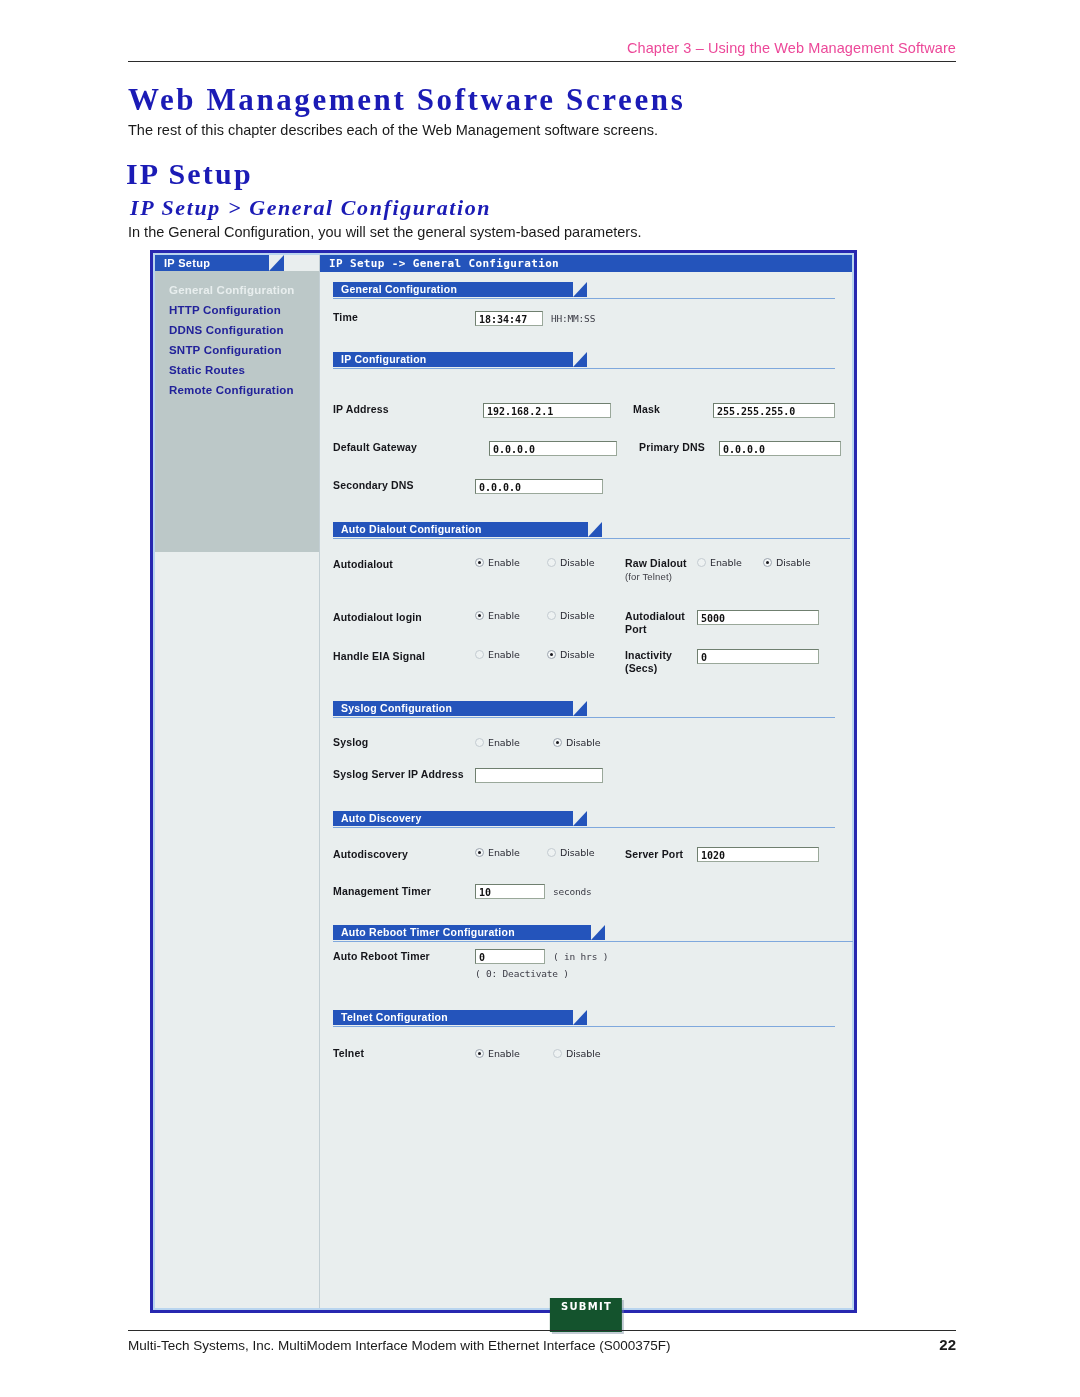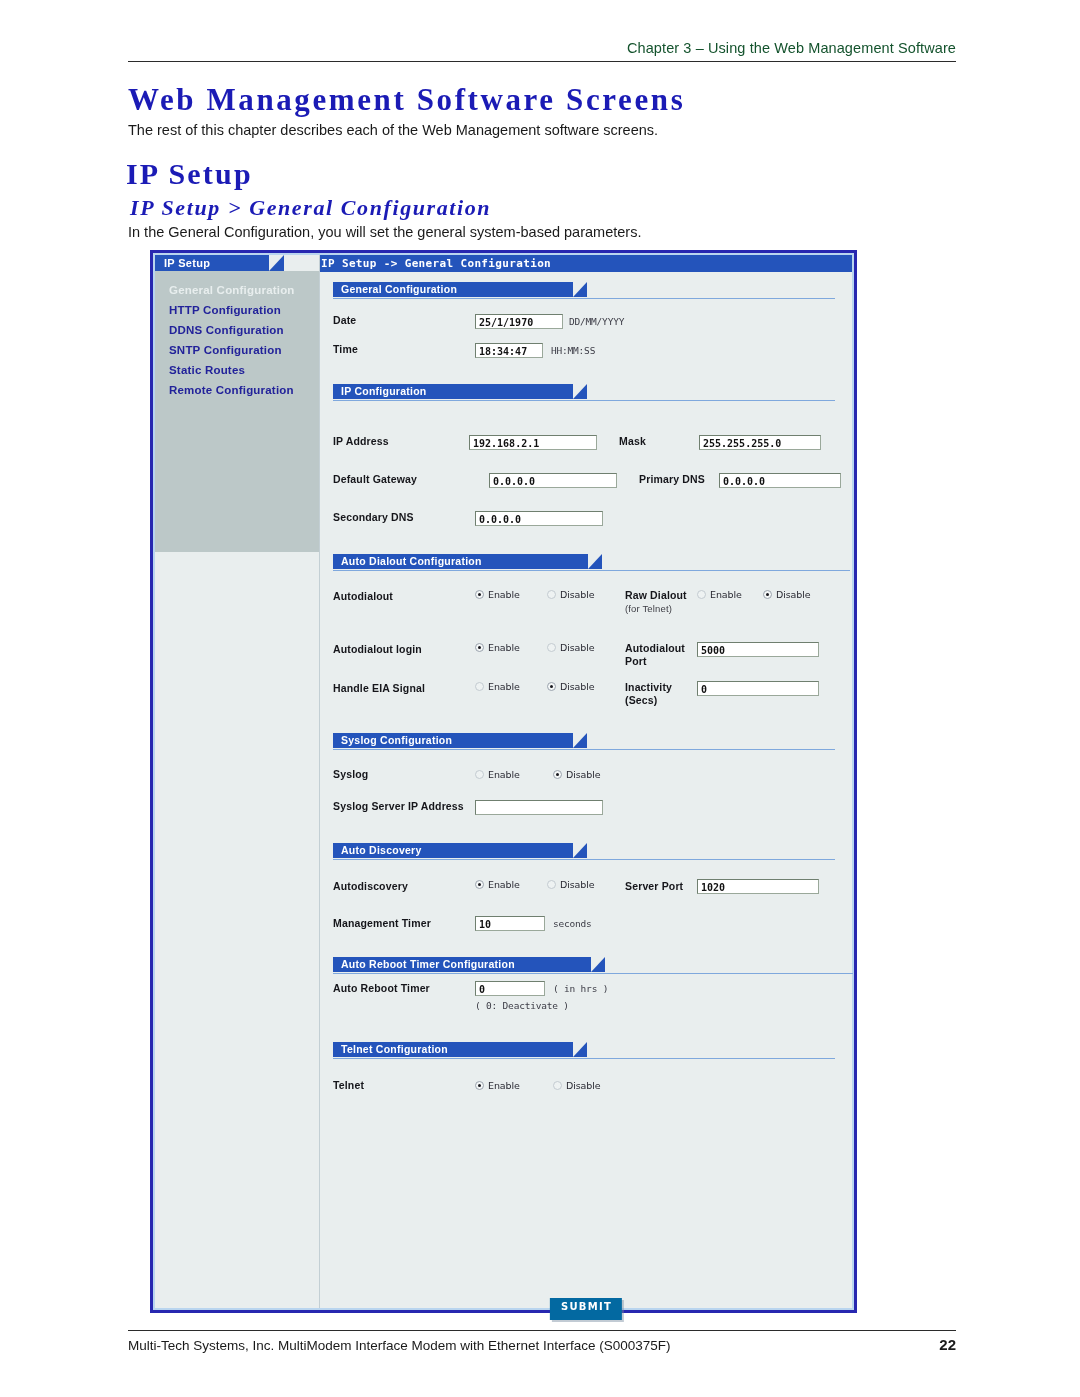--- a/index.html
+++ b/index.html
@@ -19,21 +19,21 @@
   
   .page-header {
     position: absolute;
     left: 128px;
     top: 40px;
     width: 828px;
     text-align: right;
   }
   .page-header .hdr-text {
     font-size: 14.5px;
-    color: #14532d;
+    color: #ec4899;
     letter-spacing: .1px;
   }
   .page-header .hdr-rule {
     margin-top: 5px;
     border-bottom: 1.6px solid #2b2b2b;
   }
 
   .h1-title {
     position: absolute;
     left: 128px;
@@ -179,21 +179,21 @@
     border-left: 1px solid #c3cfd4;
   }
   .crumb-bar {
     background: #2454bb;
     color: #ffffff;
     font-size: 11px;
     font-weight: bold;
     letter-spacing: .35px;
     height: 17px;
     line-height: 17px;
-    padding-left: 1px;
+    padding-left: 9px;
     font-family: "DejaVu Sans Mono", monospace;
   }
 
   .form-area {
     padding: 0 8px 0 8px;
     position: relative;
   }
 
   
   .sec-bar {
@@ -297,27 +297,27 @@
     width: 3px; height: 3px;
     border-radius: 50%;
     background: #18181e;
   }
   .radio.dim { border-color: #c3cbd1; background: #eef2f2; }
 
   .submit-btn {
     position: absolute;
     left: 50%;
     transform: translateX(-50%);
-    background: #0369a1;
+    background: #14532d;
     color: #ffffff;
     font-family: "DejaVu Sans", sans-serif;
     font-size: 10px;
     font-weight: bold;
     letter-spacing: 1.3px;
-    padding: 3px 10px 8px 11px;
+    padding: 3px 10px 20px 11px;
     border: none;
     box-shadow: 2px 2px 0 rgba(120,140,160,.45);
   }
 </style>
 </head>
 <body>
 
 <div class="page-header">
   <div class="hdr-text">Chapter 3 – Using the Web Management Software</div>
   <div class="hdr-rule"></div>
@@ -347,39 +347,34 @@
     <div class="app-main">
       <div class="crumb-bar">IP Setup -&gt; General Configuration</div>
 
       <div class="form-area">
 
         <div class="sec-bar">
           <div class="fill">General Configuration</div>
           <div class="rule"></div>
         </div>
 
-        <div class="row" style="margin-top:17px;">
-          <div class="lbl" style="width:142px;">Date</div>
-          <div class="tbox" style="width:88px;">25/1/1970</div>
-          <div class="hint" style="margin-left:6px;">DD/MM/YYYY</div>
-        </div>
 
         <div class="row" style="margin-top:14px;">
           <div class="lbl" style="width:142px;">Time</div>
           <div class="tbox" style="width:68px;">18:34:47</div>
           <div class="hint" style="margin-left:8px;">HH:MM:SS</div>
         </div>
 
         <div class="sec-bar" style="margin-top:26px;">
           <div class="fill">IP Configuration</div>
           <div class="rule"></div>
         </div>
 
         <div class="row" style="margin-top:36px;">
-          <div class="lbl" style="width:136px;">IP Address</div>
+          <div class="lbl" style="width:150px;">IP Address</div>
           <div class="tbox" style="width:128px;">192.168.2.1</div>
           <div class="lbl" style="width:80px;margin-left:22px;">Mask</div>
           <div class="tbox" style="width:122px;">255.255.255.0</div>
         </div>
 
         <div class="row" style="margin-top:23px;">
           <div class="lbl" style="width:156px;">Default Gateway</div>
           <div class="tbox" style="width:128px;">0.0.0.0</div>
           <div class="lbl" style="width:80px;margin-left:22px;">Primary DNS</div>
           <div class="tbox" style="width:122px;">0.0.0.0</div>

